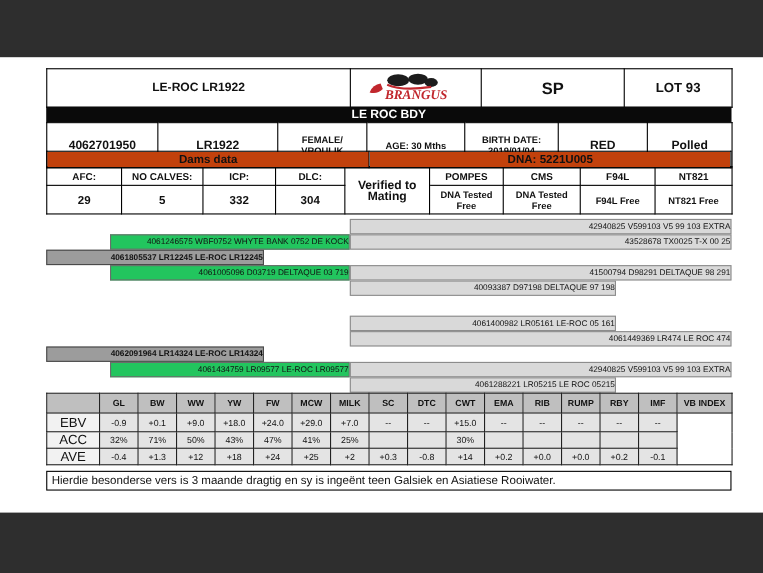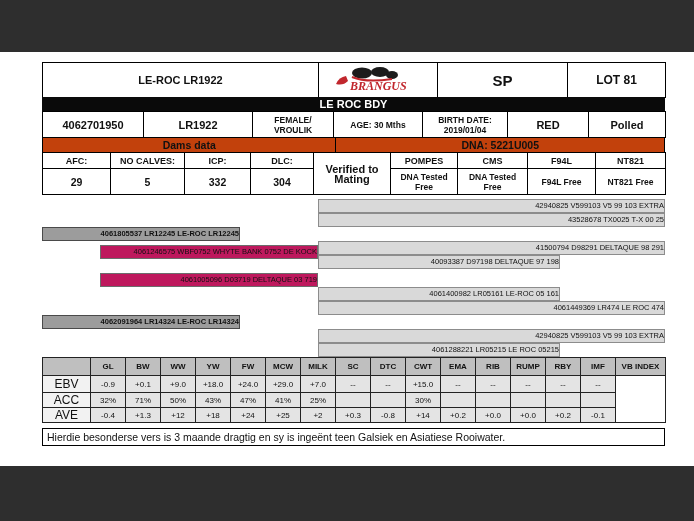--- a/index.html
+++ b/index.html
@@ -15,41 +15,41 @@
   .t-head { top:10px; width:623px; }
   .t-head td { height:35px; font-weight:bold; font-size:11px; }
   .t-head .sp { font-size:15px; }
   .t-head .lot { font-size:12px; }
 
   .banner { position:absolute; left:42px; top:45px; width:623px; height:14px; background:#0a0a0a;
             color:#fff; font-weight:bold; font-size:11px; text-align:center; line-height:14px; }
 
   
   .t-id { top:59px; width:623px; }
-  .t-id td { height:26px; font-weight:bold; font-size:11px; }
+  .t-id td { height:40px; font-weight:bold; font-size:11px; }
   .t-id .small { font-size:8.5px; line-height:10px; }
 
   
   .t-dams { top:85px; width:623px; }
   .t-dams td { height:15px; background:#c2410c; font-weight:bold; font-size:10.5px; }
 
   
   .t-stats { top:100px; width:623px; }
   .t-stats td { font-weight:bold; }
   .t-stats .lbl { height:16px; font-size:9px; }
   .t-stats .val { height:26px; font-size:10.5px; }
   .t-stats .sub { font-size:8.5px; line-height:10px; }
   .t-stats .verify { font-size:11px; line-height:10px; }
 
   
   .pedigree { position:absolute; left:42px; top:147px; width:623px; height:158px; }
   .pbox { position:absolute; height:14px; line-height:12px; font-size:7.5px; text-align:right;
           border:1px solid #777; white-space:nowrap; }
   .p-dark   { left:0;     width:198px; background:#9c9c9c; border-color:#4a4a4a; font-weight:bold; }
-  .p-mid    { left:58px;  width:218px; background:#be185d; border-color:#6c6c6c;margin-top:32px; }
+  .p-mid    { left:58px;  width:218px; background:#22c55e; border-color:#6c6c6c; }
   .p-light  { left:276px; width:347px; background:#d9d9d9; border-color:#8c8c8c; }
   .p-narrow { width:242px; }
   .r0{top:0} .r1{top:14px} .r2{top:28px} .r3{top:42px} .r4{top:56px}
   .r5{top:88px} .r6{top:102px} .r7{top:116px} .r8{top:130px} .r9{top:144px}
 
   
   .t-ebv { top:305px; width:623px; }
   .t-ebv td { border:1px solid #222; font-size:8px; background:#e4e4e4; }
   .t-ebv .hrow td { background:#bfbfbf; font-weight:bold; height:18px; line-height:8px; }
   .t-ebv .rowlbl { background:#f2f2f2; font-size:12px; }
@@ -86,21 +86,21 @@
               <path d="M14,12 q-7,1 -10,8 q7,2 12,-3 z" fill="#c1272d"></path>
               <ellipse cx="30" cy="9" rx="10" ry="5.5" fill="#1c1c1c"></ellipse>
               <ellipse cx="48" cy="8" rx="9" ry="5" fill="#1c1c1c"></ellipse>
               <ellipse cx="60" cy="11" rx="6" ry="4" fill="#1c1c1c"></ellipse>
               <path d="M20,13 q14,6 40,2" stroke="#c1272d" stroke-width="2" fill="none"></path>
               <text x="18" y="26" font-family="Liberation Serif, serif" font-style="italic" font-weight="bold" font-size="12" fill="#c1272d">BRANGUS</text>
             </svg>
           </span>
         </td>
         <td style="width:130px" class="sp">SP</td>
-        <td style="width:98px" class="lot">LOT 81</td>
+        <td style="width:98px" class="lot">LOT 93</td>
       </tr>
     </tbody>
       </table>
 
     <div class="banner">LE ROC BDY</div>
 
     <table class="t-id">
       <tbody>
           <tr>
         <td style="width:101px">4062701950</td>

